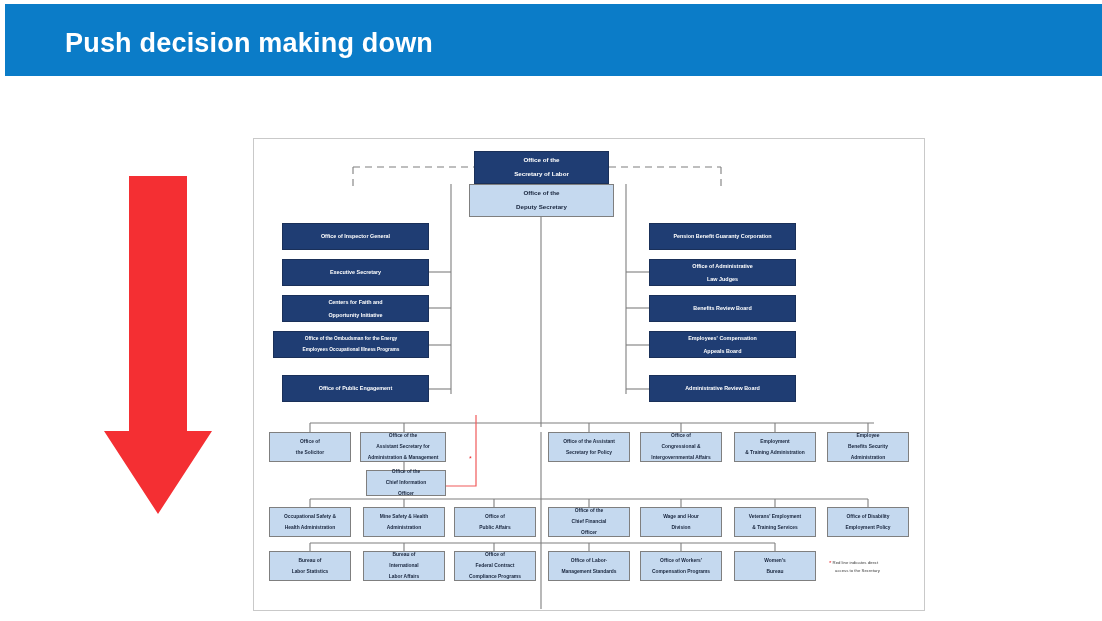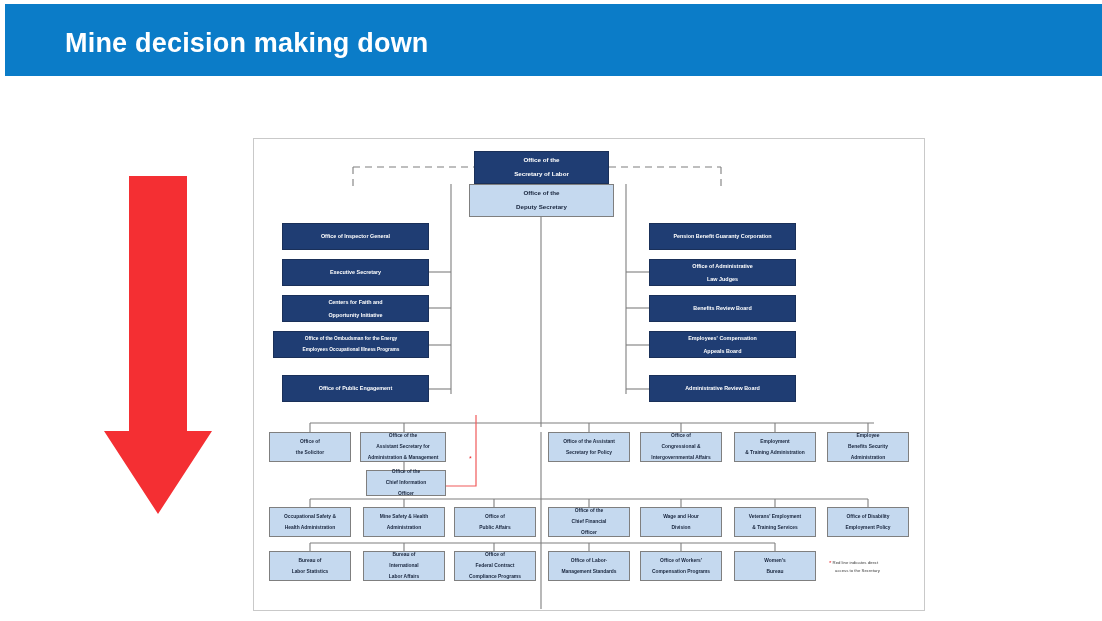--- a/index.html
+++ b/index.html
@@ -66,21 +66,21 @@
   }
   .footnote .star{color:#e8262a;font-size:6px;vertical-align:top;}
   svg{display:block;}
 </style>
 </head>
 <body>
 
 <div class="slide">
 
   <div class="header-bar">
-    <div class="header-title">Mine decision making down</div>
+    <div class="header-title">Push decision making down</div>
   </div>
 
   <div class="arrow-wrap">
     <svg width="116" height="340" viewBox="0 0 116 340">
       <polygon points="29,0 87,0 87,255 112,255 58,338 4,255 29,255" fill="#f42f33"></polygon>
     </svg>
   </div>
 
   <div class="chart-frame">
     <div class="chart-inner">

